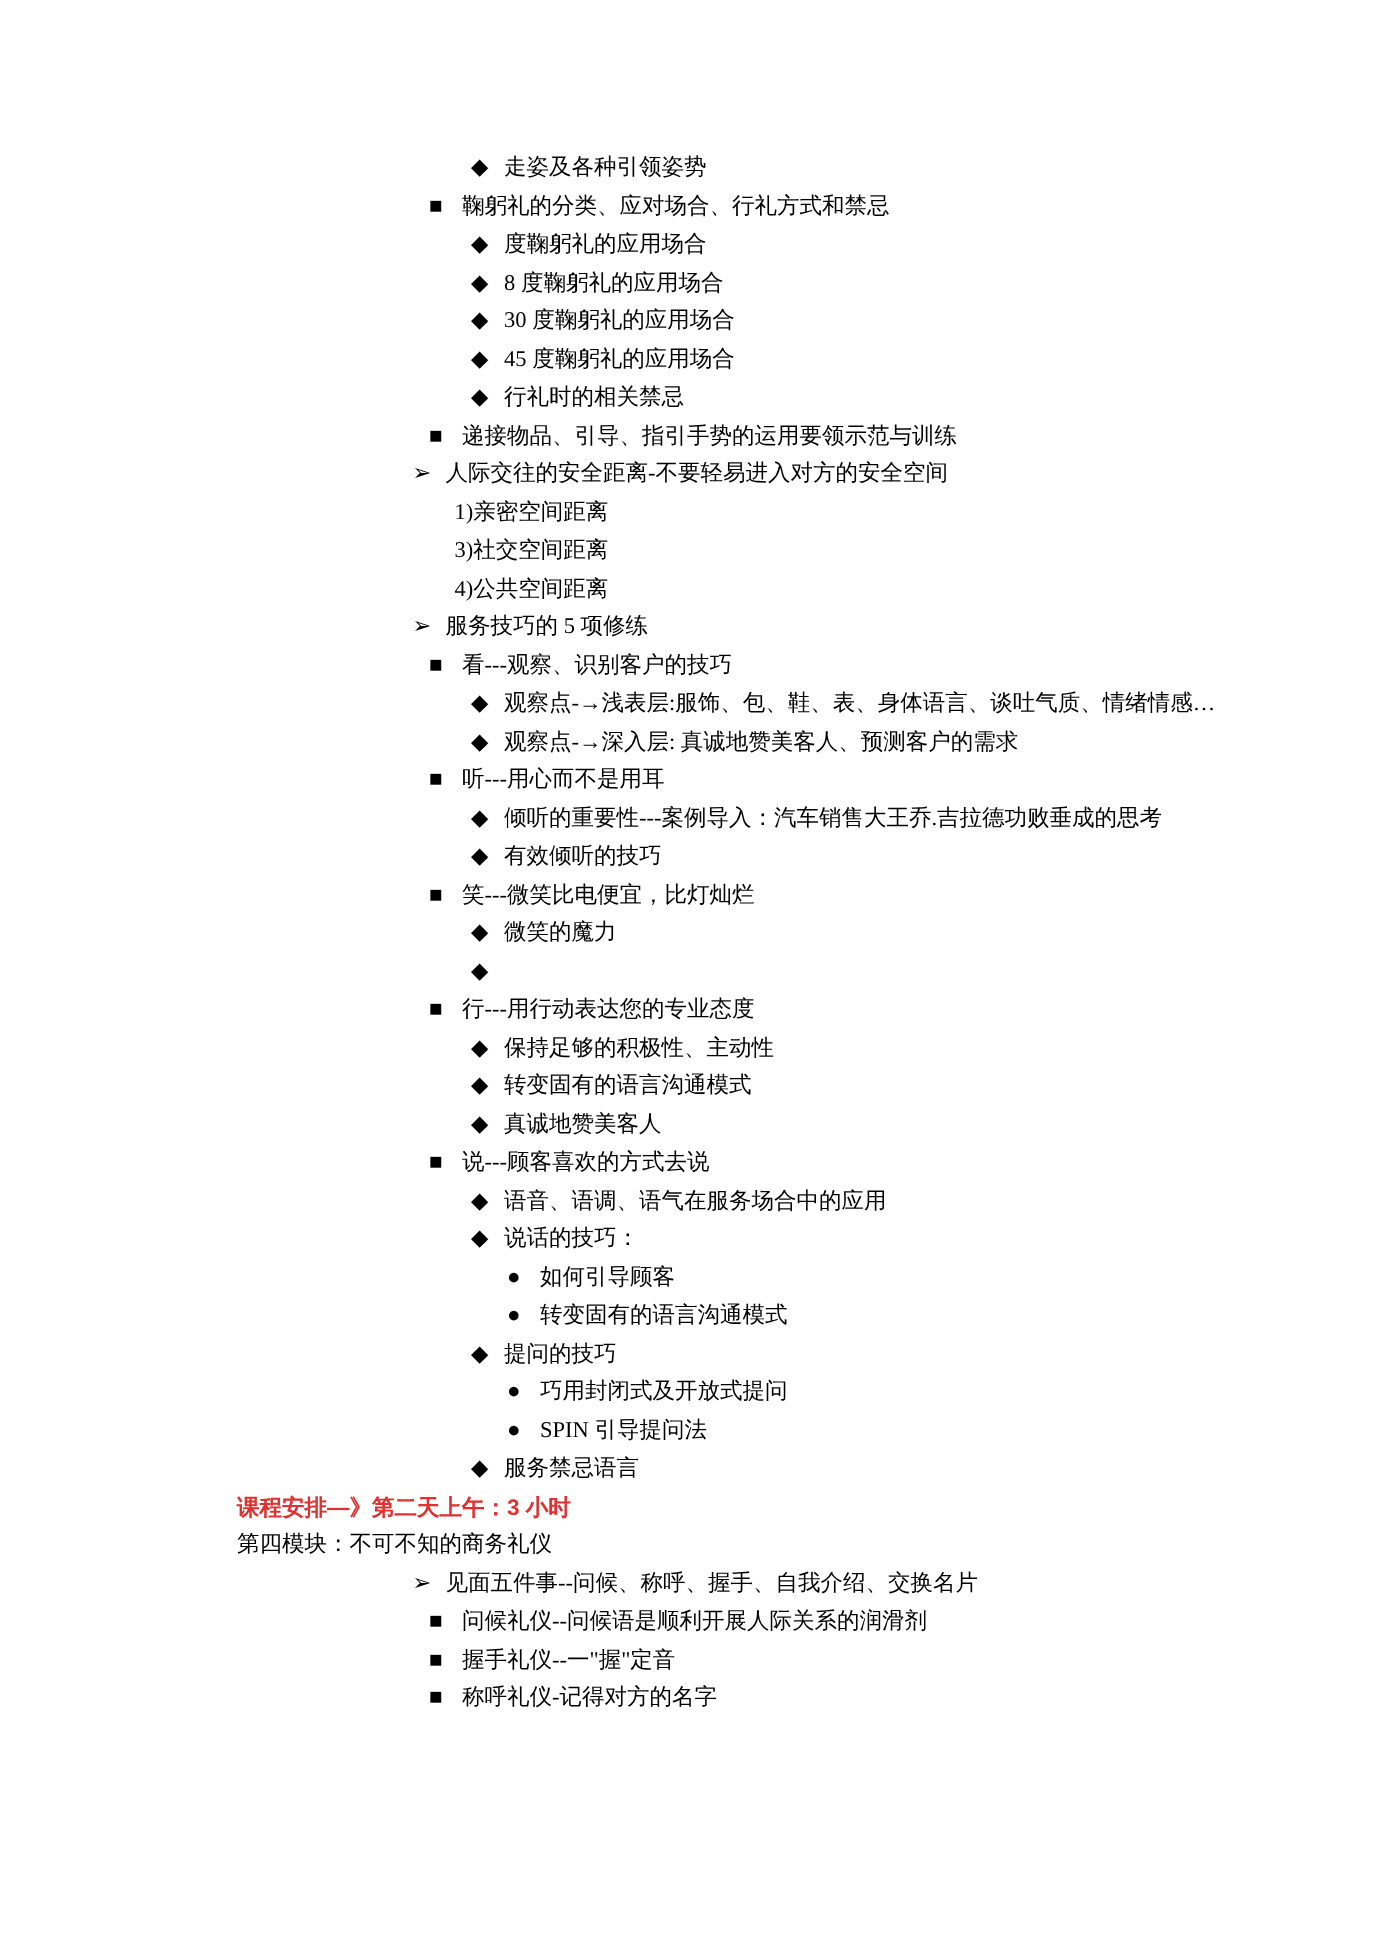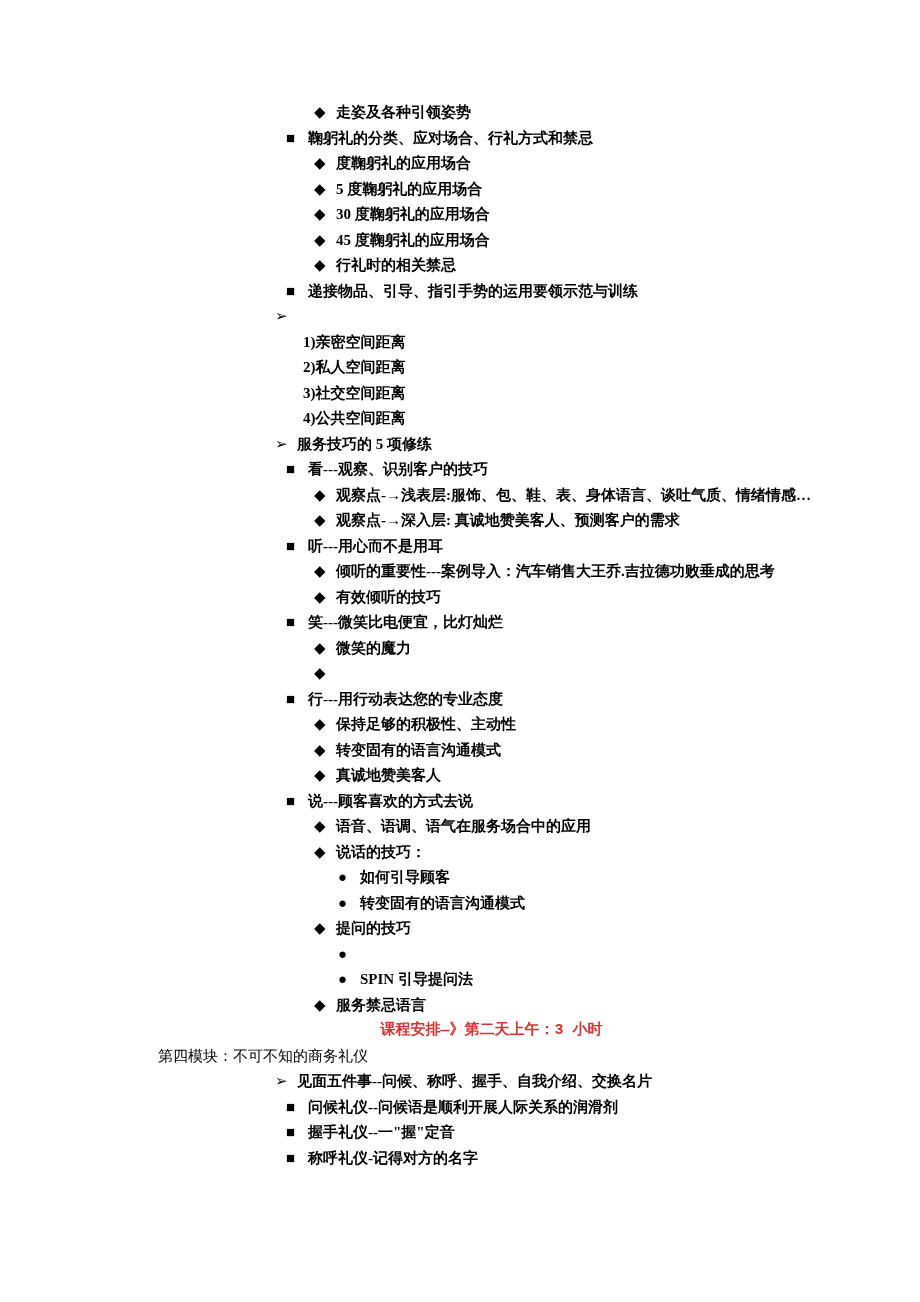--- a/index.html
+++ b/index.html
@@ -24,26 +24,24 @@
     }
     .indent-1 { padding-left: 117px; }
     .indent-1b { padding-left: 145px; }
     .indent-2 { padding-left: 128px; }
     .indent-3 { padding-left: 156px; }
     .indent-4 { padding-left: 180px; }
     .no-indent { padding-left: 0; }
     .heading {
       color: #e03030;
       font-weight: bold;
-      font-family: Liberation Mono, monospace;
-      text-align: center;
+      font-family: Liberation Sans, sans-serif;
     }
     .txt {
       flex: 1;
-      font-weight: bold;
     }
     .bold-num {
       font-weight: bold;
     }
   </style>
 </head>
 <body>
 
 <div id="content">
     <div class="row indent-3">
@@ -53,46 +51,44 @@
     <div class="row indent-2">
       <span class="bullet">■</span>
       <span class="txt">鞠躬礼的分类、应对场合、行礼方式和禁忌</span>
     </div>
     <div class="row indent-3">
       <span class="bullet">◆</span>
       <span class="txt">度鞠躬礼的应用场合</span>
     </div>
     <div class="row indent-3">
       <span class="bullet">◆</span>
-      <span class="txt">5 度鞠躬礼的应用场合</span>
+      <span class="txt">8 度鞠躬礼的应用场合</span>
     </div>
     <div class="row indent-3">
       <span class="bullet">◆</span>
       <span class="txt">30 度鞠躬礼的应用场合</span>
     </div>
     <div class="row indent-3">
       <span class="bullet">◆</span>
       <span class="txt">45 度鞠躬礼的应用场合</span>
     </div>
     <div class="row indent-3">
       <span class="bullet">◆</span>
       <span class="txt">行礼时的相关禁忌</span>
     </div>
     <div class="row indent-2">
       <span class="bullet">■</span>
       <span class="txt">递接物品、引导、指引手势的运用要领示范与训练</span>
     </div>
     <div class="row indent-1">
       <span class="bullet">➢</span>
+      <span class="txt">人际交往的安全距离-不要轻易进入对方的安全空间</span>
     </div>
     <div class="row indent-1b">
       <span class="txt">1)亲密空间距离</span>
-    </div>
-    <div class="row indent-1b">
-      <span class="txt">2)私人空间距离</span>
     </div>
     <div class="row indent-1b">
       <span class="txt">3)社交空间距离</span>
     </div>
     <div class="row indent-1b">
       <span class="txt">4)公共空间距离</span>
     </div>
     <div class="row indent-1">
       <span class="bullet">➢</span>
       <span class="txt">服务技巧的 5 项修练</span>
@@ -167,20 +163,21 @@
     <div class="row indent-4">
       <span class="bullet">●</span>
       <span class="txt">转变固有的语言沟通模式</span>
     </div>
     <div class="row indent-3">
       <span class="bullet">◆</span>
       <span class="txt">提问的技巧</span>
     </div>
     <div class="row indent-4">
       <span class="bullet">●</span>
+      <span class="txt">巧用封闭式及开放式提问</span>
     </div>
     <div class="row indent-4">
       <span class="bullet">●</span>
       <span class="txt">SPIN  引导提问法</span>
     </div>
     <div class="row indent-3">
       <span class="bullet">◆</span>
       <span class="txt">服务禁忌语言</span>
     </div>
     <div class="heading no-indent"><span>课程安排—》第二天上午：</span><span class="bold-num">3</span><span> 小时</span></div>

